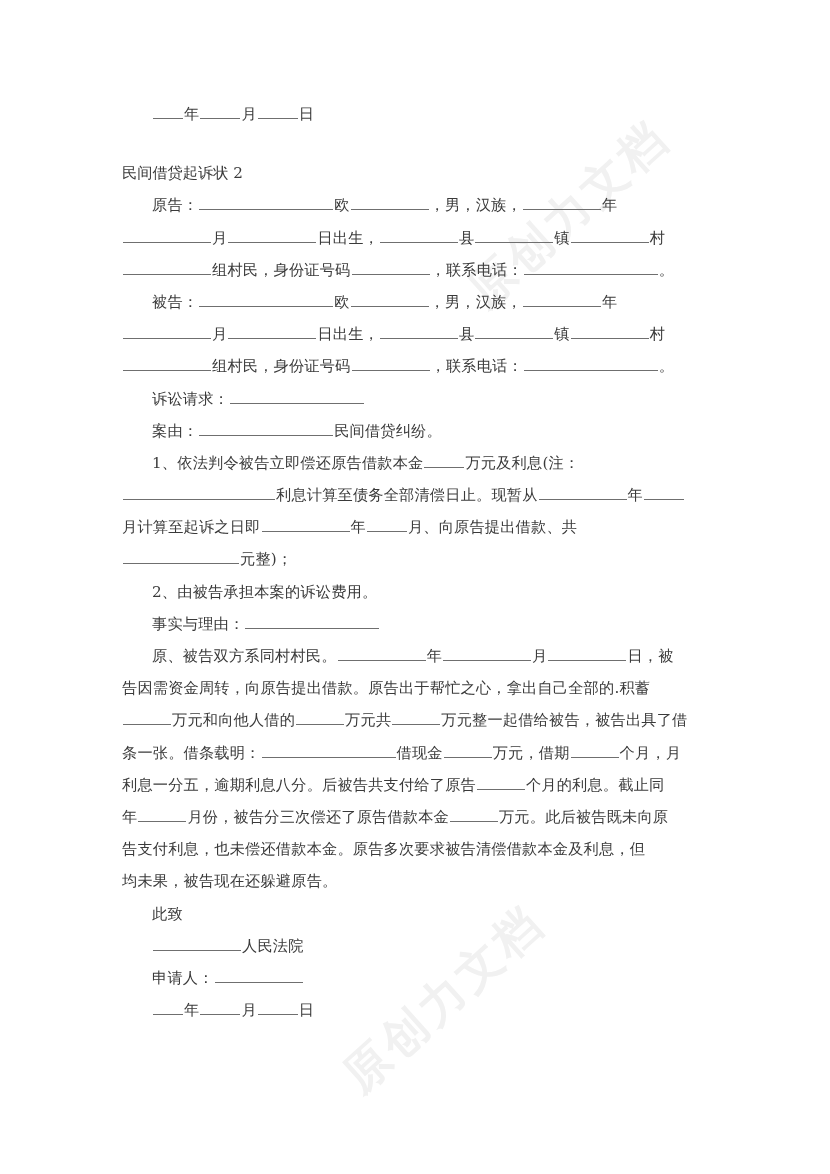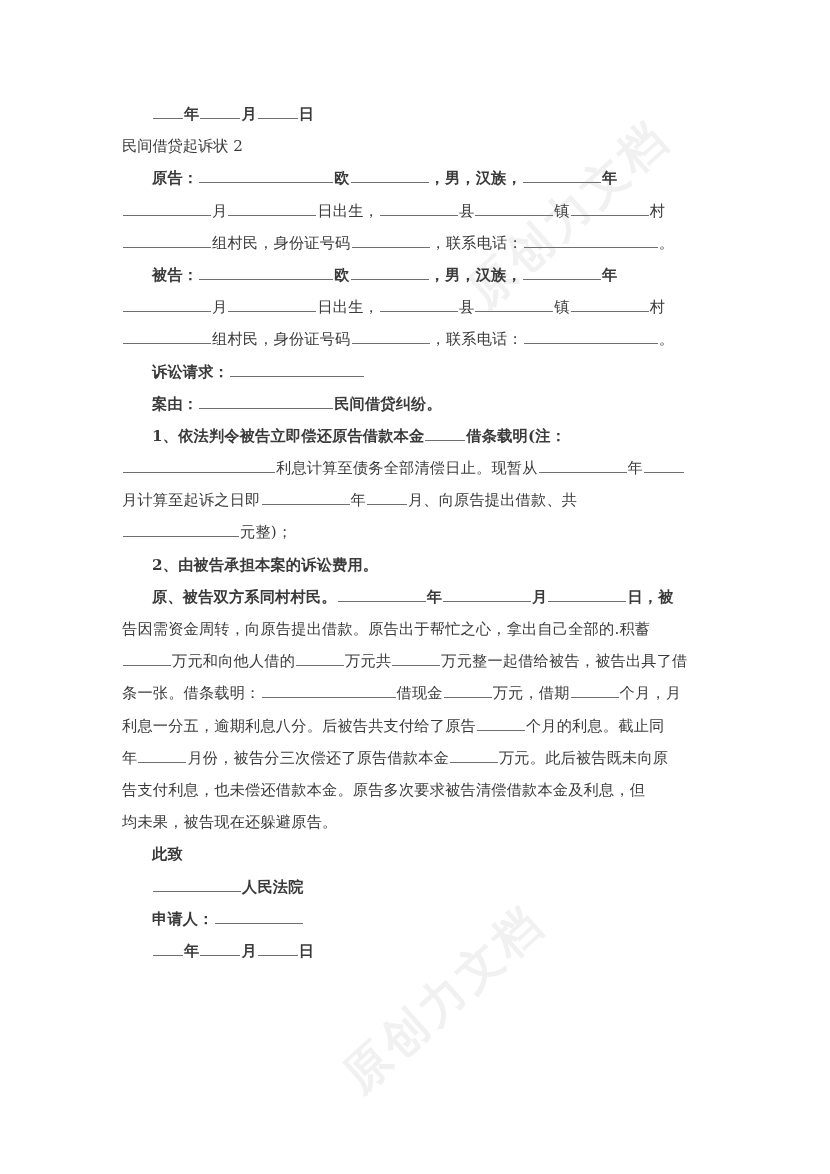--- a/index.html
+++ b/index.html
@@ -62,26 +62,26 @@
 
   .line {
     font-size: 15.2px;
     line-height: 32.2px;
     height: 32.2px;
     white-space: nowrap;
     letter-spacing: 0.2px;
   }
   .line.indent {
     padding-left: 30px;
-    font-weight: bold;
   }
   .heading {
     font-size: 15.2px;
     line-height: 32.2px;
     height: 32.2px;
+    margin-top: 27px;
   }
 
   
   .blank {
     display: inline-block;
     border-bottom: 1px solid #6f6f6f;
     vertical-align: baseline;
     height: 0.95em;
     margin: 0 1px;
   }
@@ -132,34 +132,37 @@
 
     <div class="line indent">
       <span>诉讼请求：</span><span class="blank b14"></span>
     </div>
 
     <div class="line indent">
       <span>案由：</span><span class="blank b14"></span><span>民间借贷纠纷。</span>
     </div>
 
     <div class="line indent">
-      <span>1、依法判令被告立即偿还原告借款本金</span><span class="blank b4"></span><span>借条载明(注：</span>
+      <span>1、依法判令被告立即偿还原告借款本金</span><span class="blank b4"></span><span>万元及利息(注：</span>
     </div>
     <div class="line">
       <span class="blank b16"></span><span>利息计算至债务全部清偿日止。现暂从</span><span class="blank b9"></span><span>年</span><span class="blank b4"></span>
     </div>
     <div class="line">
       <span>月计算至起诉之日即</span><span class="blank b9"></span><span>年</span><span class="blank b4"></span><span>月、向原告提出借款、共</span>
     </div>
     <div class="line">
       <span class="blank b12"></span><span>元整)；</span>
     </div>
 
     <div class="line indent">2、由被告承担本案的诉讼费用。</div>
 
+    <div class="line indent">
+      <span>事实与理由：</span><span class="blank b14"></span>
+    </div>
 
     <div class="line indent">
       <span>原、被告双方系同村村民。</span><span class="blank b9"></span><span>年</span><span class="blank b9"></span><span>月</span><span class="blank b8"></span><span>日，被</span>
     </div>
     <div class="line">告因需资金周转，向原告提出借款。原告出于帮忙之心，拿出自己全部的.积蓄</div>
     <div class="line">
       <span class="blank b5"></span><span>万元和向他人借的</span><span class="blank b5"></span><span>万元共</span><span class="blank b5"></span><span>万元整一起借给被告，被告出具了借</span>
     </div>
     <div class="line">
       <span>条一张。借条载明：</span><span class="blank b14"></span><span>借现金</span><span class="blank b5"></span><span>万元，借期</span><span class="blank b5"></span><span>个月，月</span>

